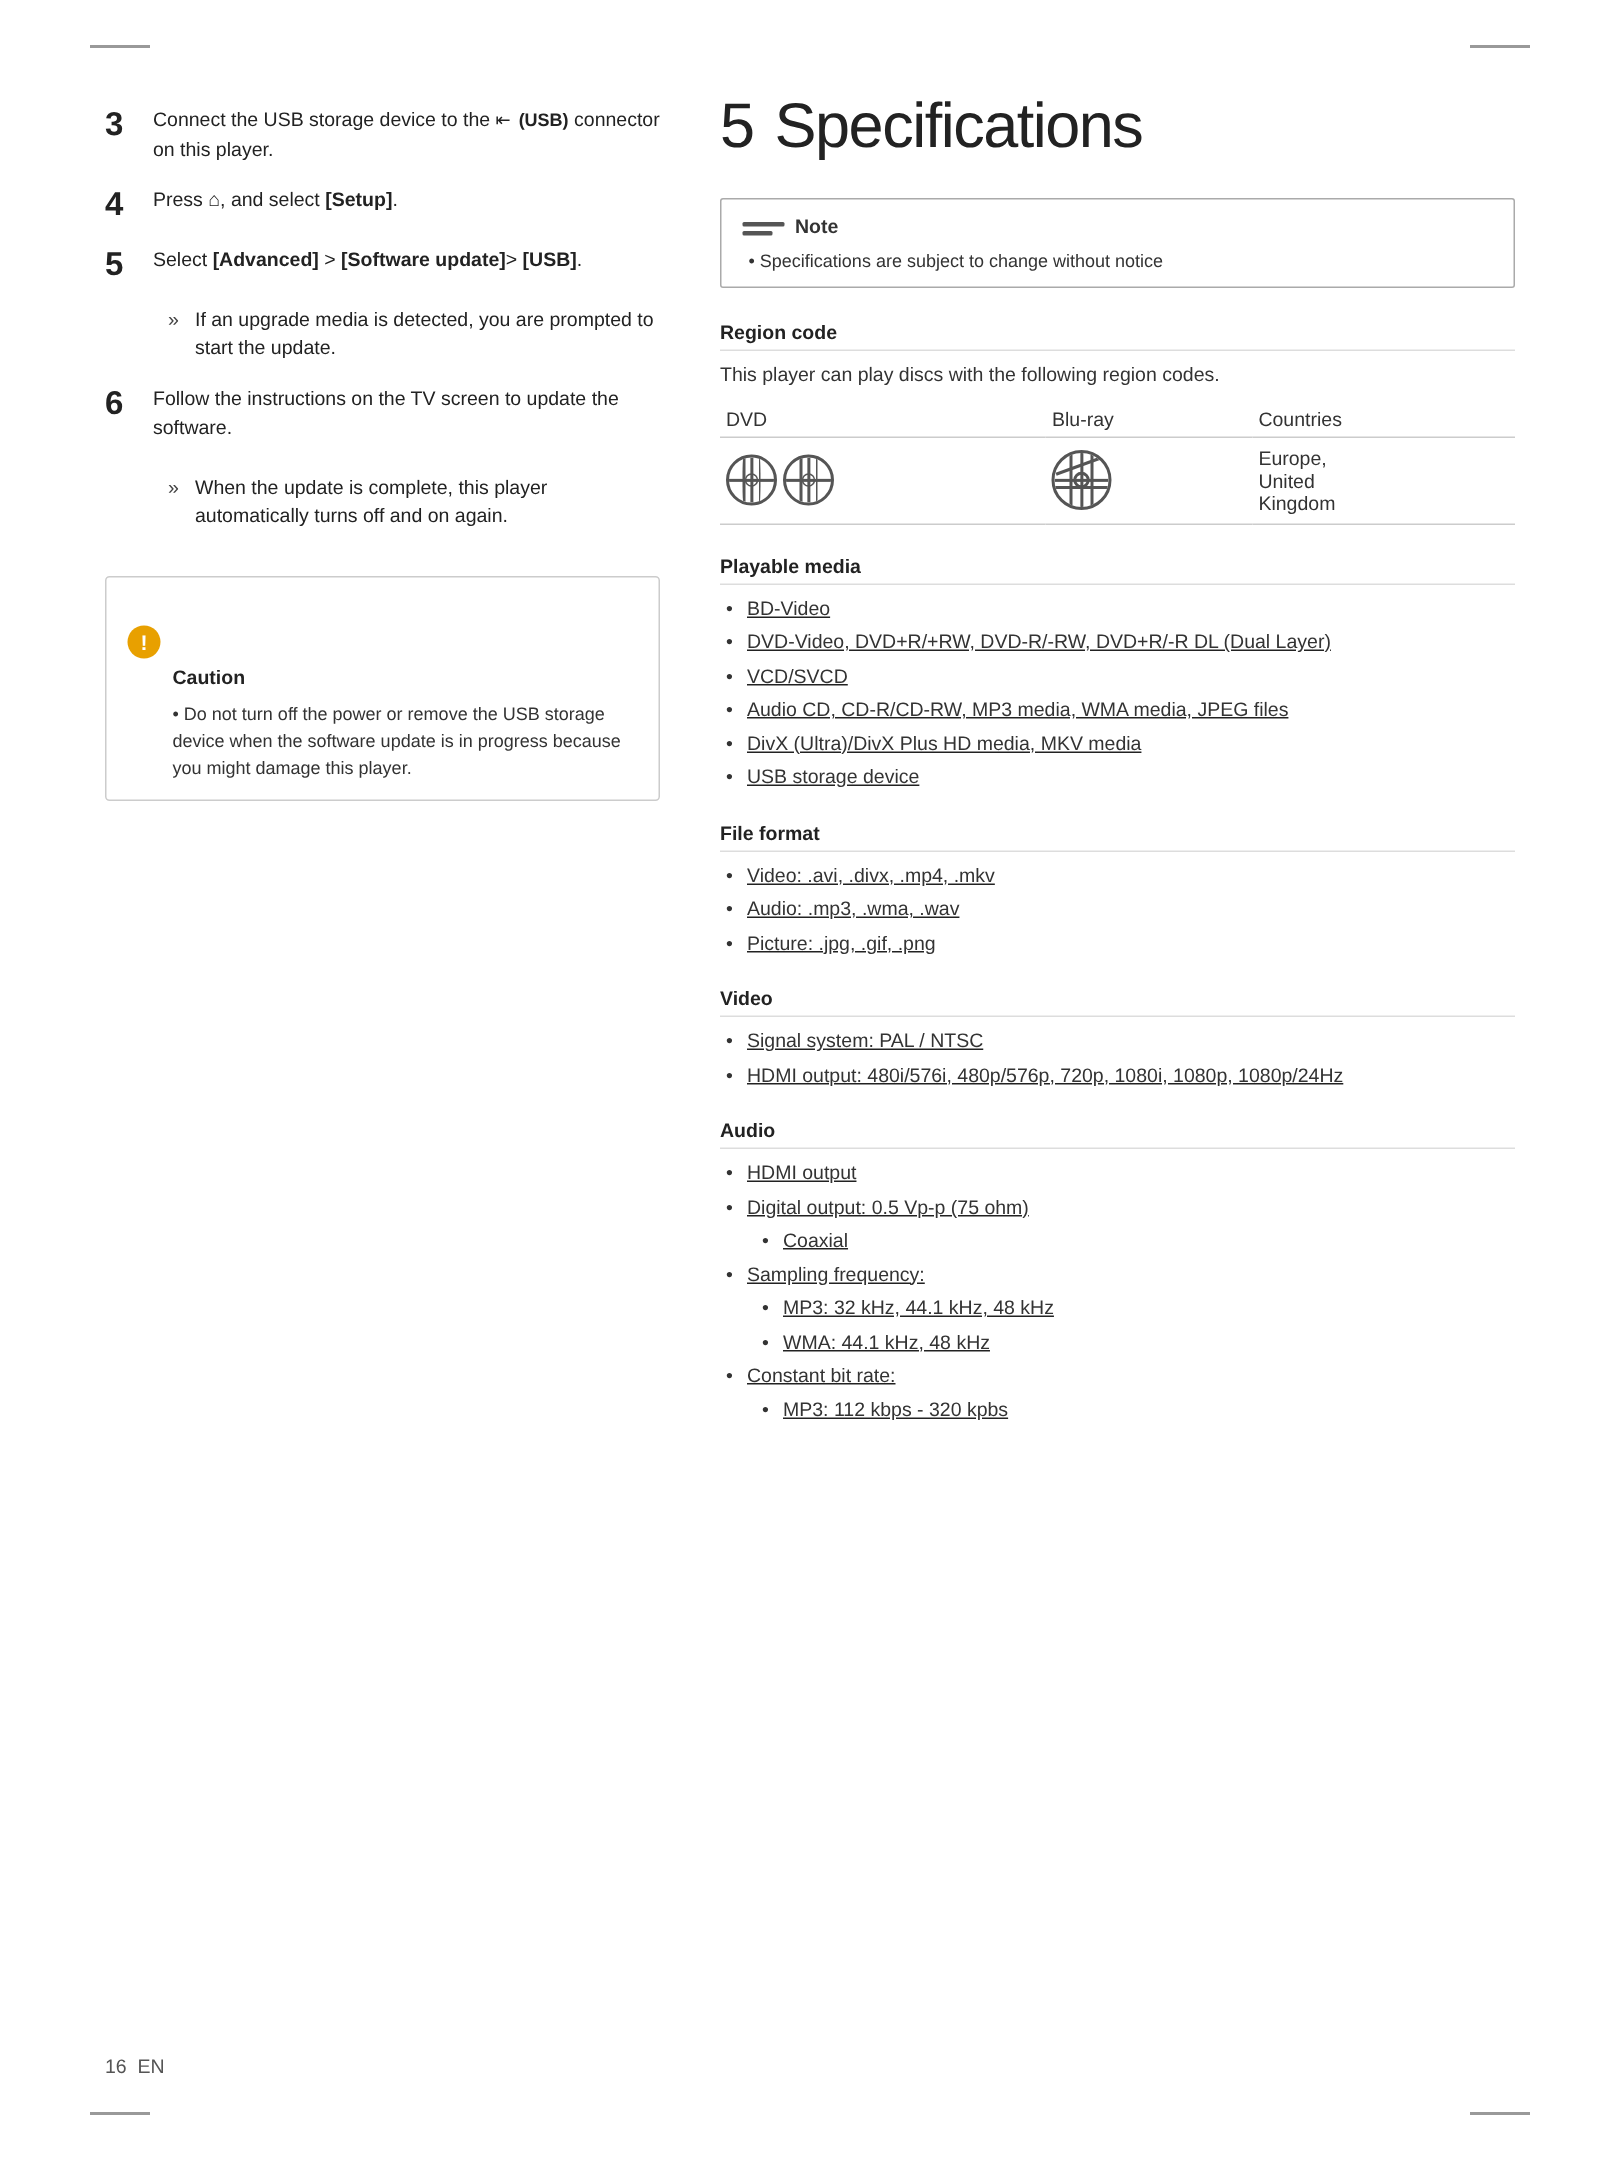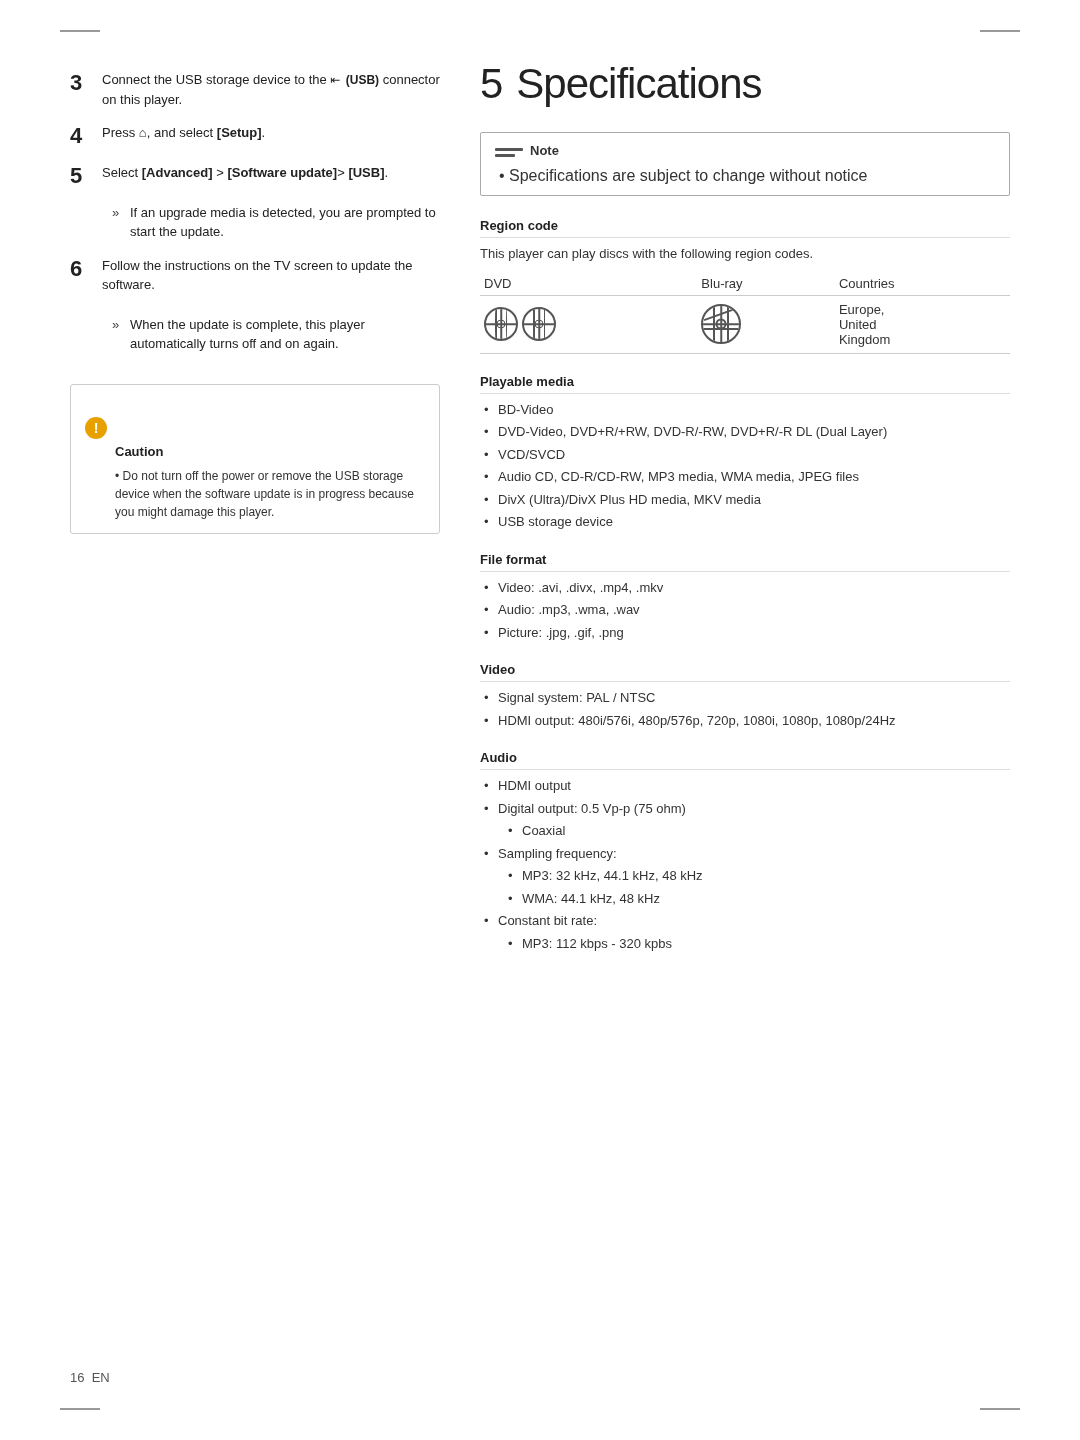--- a/index.html
+++ b/index.html
@@ -207,21 +207,21 @@
     .note-icon-line:first-child { width: 100%; }
     .note-icon-line:last-child { width: 70%; }
 
     .note-label {
       font-size: 13px;
       font-weight: bold;
       color: #333;
     }
 
     .note-text {
-      font-size: 16px;
+      font-size: 12px;
       color: #333;
       padding-left: 4px;
     }
 
     .note-text::before {
       content: '• ';
     }
 
     
     .section {
@@ -297,20 +297,21 @@
       left: 50%; top: 0; bottom: 0;
       width: 1.5px;
       background: #555;
       transform: translateX(-50%);
     }
 
     
     .bullet-list {
       list-style: none;
       margin-left: 4px;
+      text-decoration: underline;
     }
 
     .bullet-list li {
       font-size: 13px;
       color: #333;
       line-height: 1.5;
       padding-left: 14px;
       position: relative;
       margin-bottom: 3px;
     }

